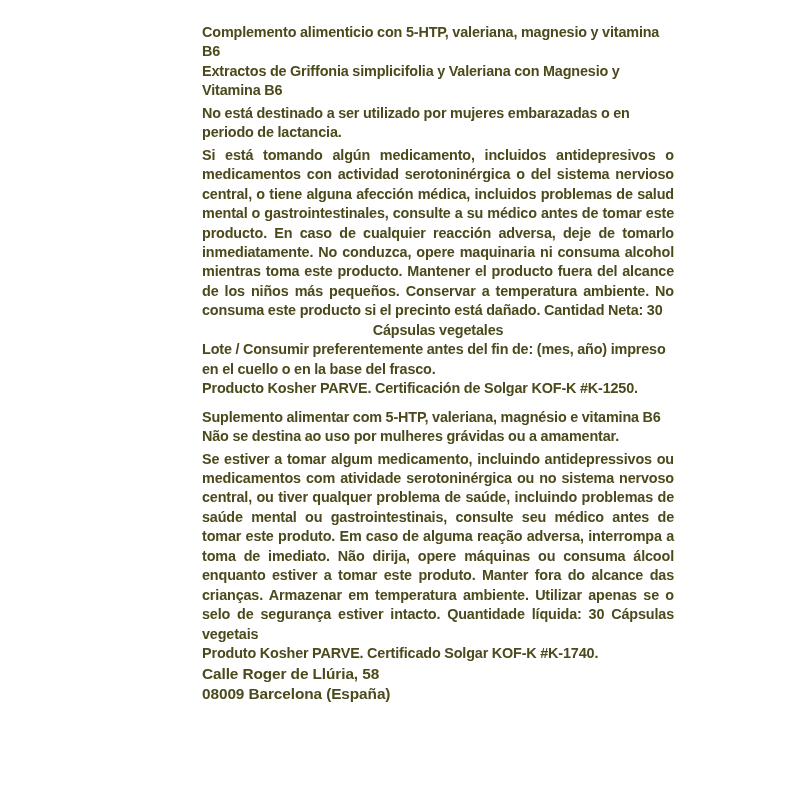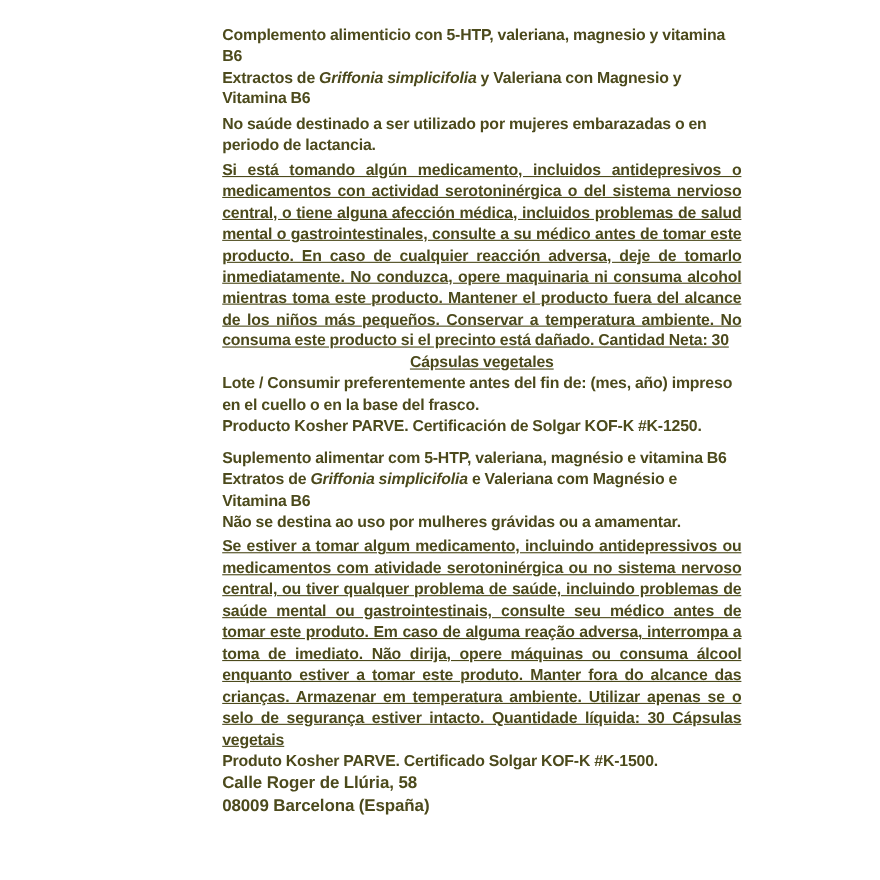--- a/index.html
+++ b/index.html
@@ -40,32 +40,31 @@
   .para {
     margin: 0;
     padding: 0;
     text-align: left;
     word-spacing: -0.2px;
   }
 
   .para.justify {
     text-align: justify;
     text-justify: inter-word;
-    text-decoration: underline;
   }
 
   .para.justify > .lastline {
     text-align: center;
     display: block;
   }
 
   .spacer-sm { height: 3px; }
   .spacer-lg { height: 9px; }
 
-  .sci { font-style: italic; }
+  .sci { }
 
   .company-block {
     margin: 0;
     padding: 0;
     font-weight: 800;
     font-size: 15.4px;
     line-height: 20.8px;
     letter-spacing: -0.1px;
     color: #4c4a1c;
   }
@@ -80,48 +79,47 @@
   <div class="text-block">
 
     <div class="lang-section">
 
       <p class="para">Complemento alimenticio con 5-HTP, valeriana, magnesio y vitamina B6</p>
 
       <p class="para"><span>Extractos de </span><span class="sci">Griffonia simplicifolia</span><span> y Valeriana con Magnesio y Vitamina B6</span></p>
 
       <div class="spacer-sm"></div>
 
-      <p class="para">No saúde destinado a ser utilizado por mujeres embarazadas o en periodo de lactancia.</p>
+      <p class="para">No está destinado a ser utilizado por mujeres embarazadas o en periodo de lactancia.</p>
 
       <div class="spacer-sm"></div>
 
       <p class="para justify"><span>Si está tomando algún medicamento, incluidos antidepresivos o medicamentos con actividad serotoninérgica o del sistema nervioso central, o tiene alguna afección médica, incluidos problemas de salud mental o gastrointestinales, consulte a su médico antes de tomar este producto. En caso de cualquier reacción adversa, deje de tomarlo inmediatamente. No conduzca, opere maquinaria ni consuma alcohol mientras toma este producto. Mantener el producto fuera del alcance de los niños más pequeños. Conservar a temperatura ambiente. No consuma este producto si el precinto está dañado. Cantidad Neta: 30</span><span class="lastline">Cápsulas vegetales</span></p>
 
       <p class="para">Lote / Consumir preferentemente antes del fin de: (mes, año) impreso en el cuello o en la base del frasco.</p>
 
       <p class="para">Producto Kosher PARVE. Certificación de Solgar KOF-K #K-1250.</p>
 
     </div>
 
     <div class="spacer-lg"></div>
 
     <div class="lang-section">
 
       <p class="para">Suplemento alimentar com 5-HTP, valeriana, magnésio e vitamina B6</p>
 
-      <p class="para"><span>Extratos de </span><span class="sci">Griffonia simplicifolia</span><span> e Valeriana com Magnésio e Vitamina B6</span></p>
 
       <p class="para">Não se destina ao uso por mulheres grávidas ou a amamentar.</p>
 
       <div class="spacer-sm"></div>
 
       <p class="para justify">Se estiver a tomar algum medicamento, incluindo antidepressivos ou medicamentos com atividade serotoninérgica ou no sistema nervoso central, ou tiver qualquer problema de saúde, incluindo problemas de saúde mental ou gastrointestinais, consulte seu médico antes de tomar este produto. Em caso de alguma reação adversa, interrompa a toma de imediato. Não dirija, opere máquinas ou consuma álcool enquanto estiver a tomar este produto. Manter fora do alcance das crianças.  Armazenar em temperatura ambiente. Utilizar apenas se o selo de segurança estiver intacto. Quantidade líquida: 30 Cápsulas vegetais</p>
 
 
-      <p class="para">Produto Kosher PARVE. Certificado Solgar KOF-K #K-1500.</p>
+      <p class="para">Produto Kosher PARVE. Certificado Solgar KOF-K #K-1740.</p>
 
     </div>
 
     <div class="company-block">
       <span class="cline">Calle Roger de Llúria, 58</span>
       <span class="cline">08009 Barcelona (España)</span>
 
     </div>
 
   </div>

